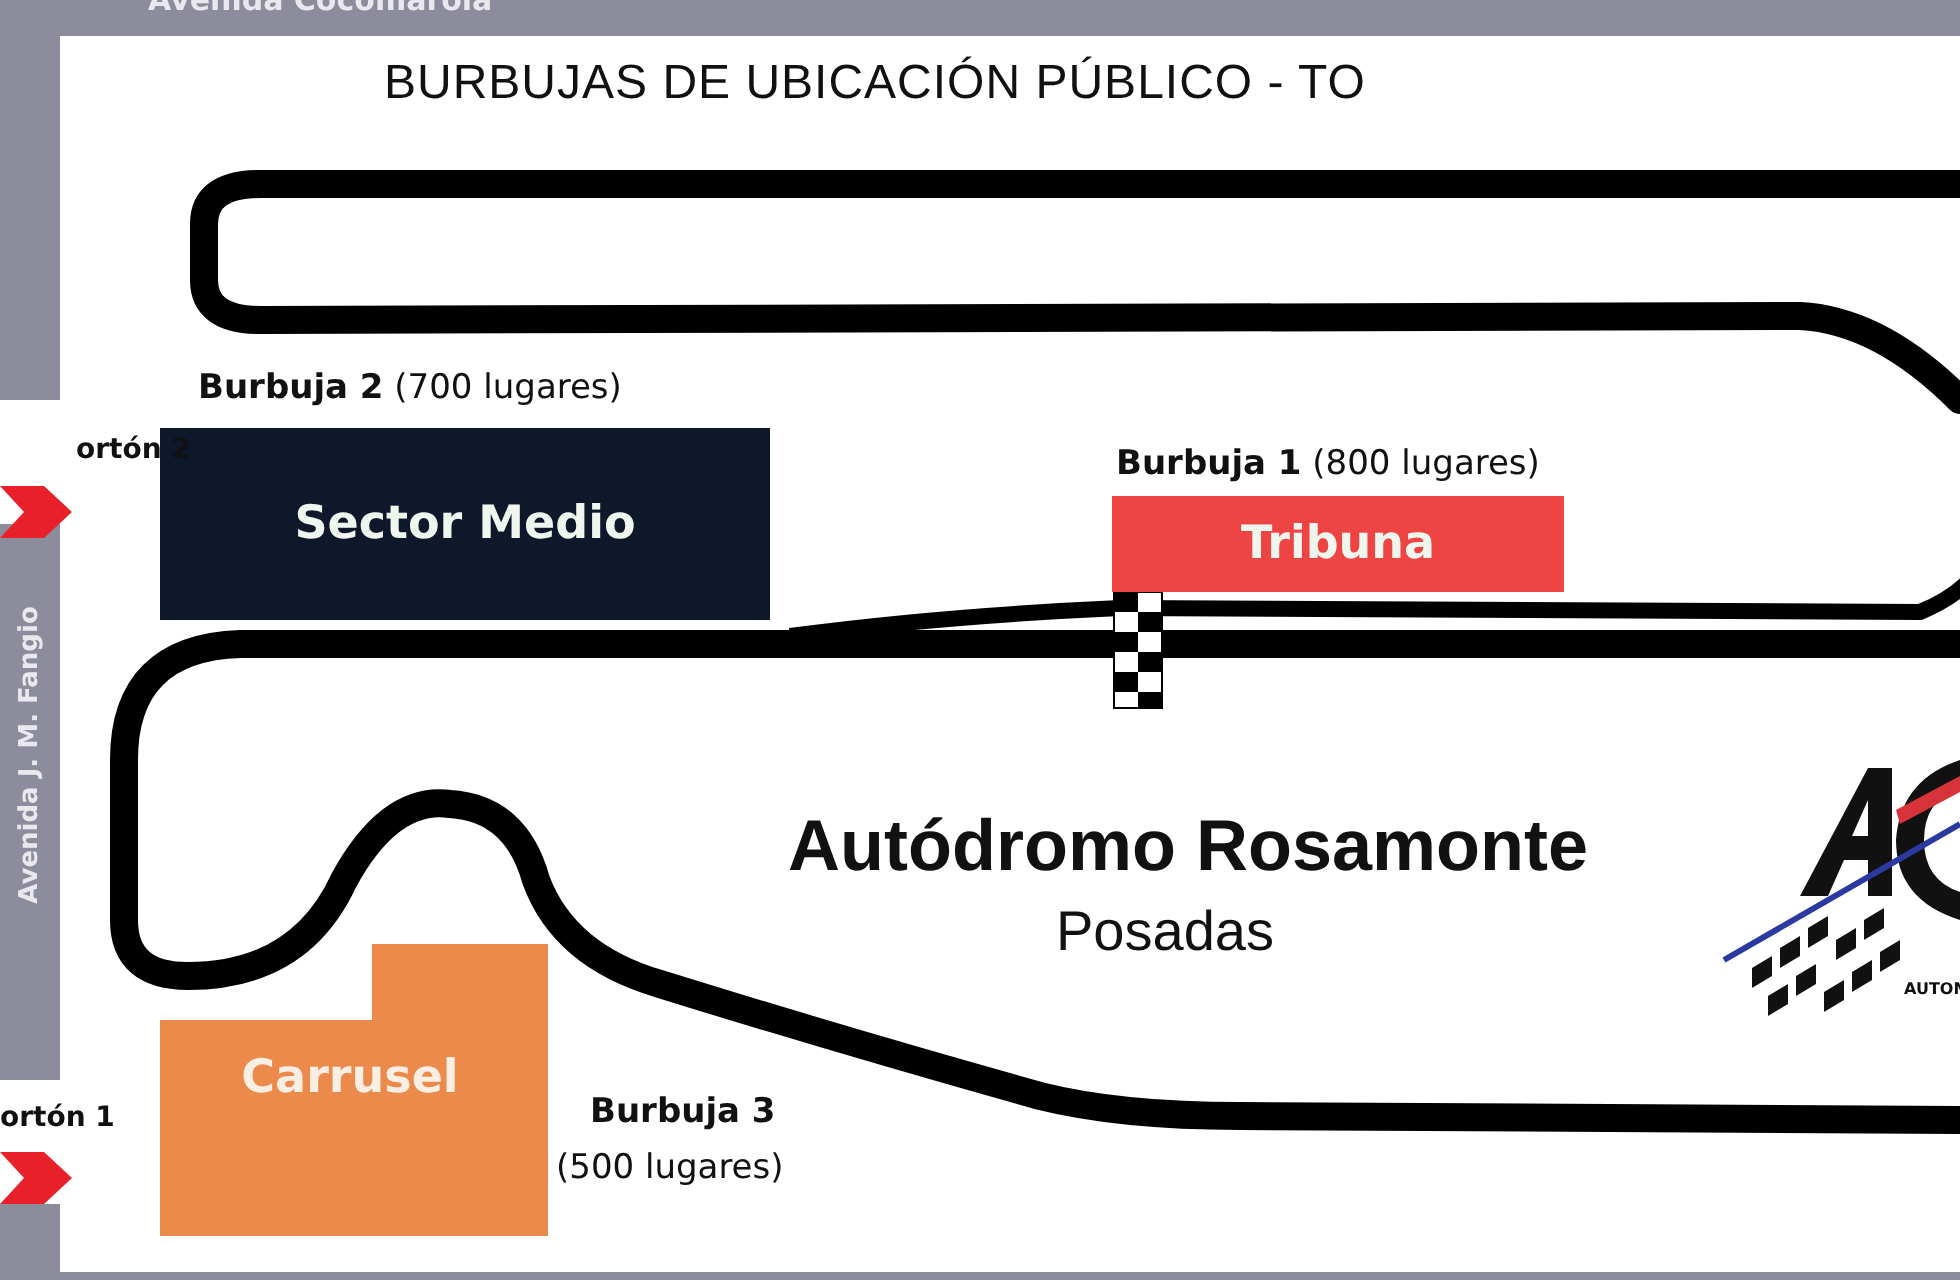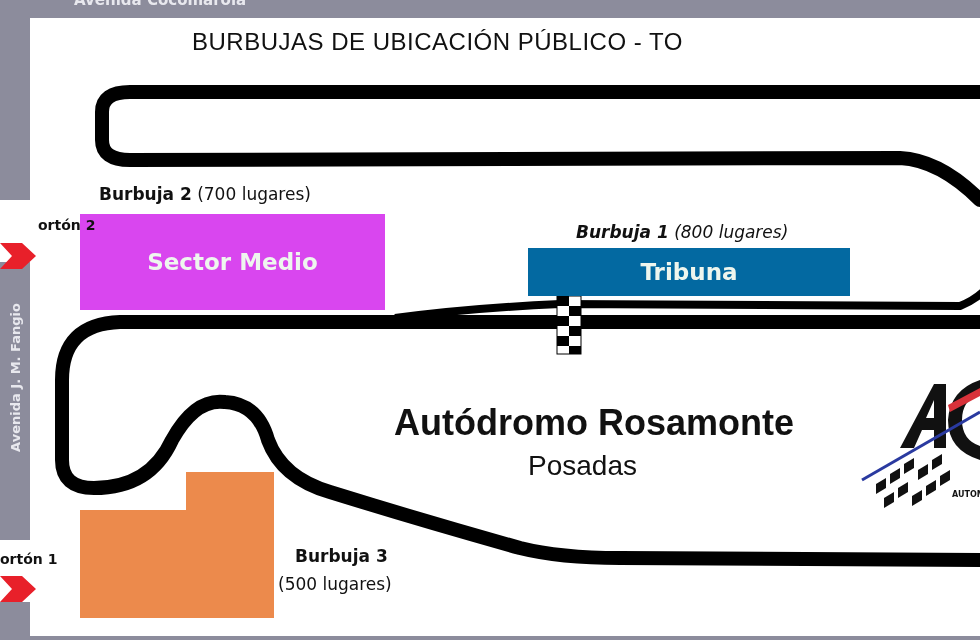--- a/index.html
+++ b/index.html
@@ -8,22 +8,22 @@
   .road-top-label { position:absolute; left:74px; top:-9px; color:#e8e8ee; font-weight:bold; font-size:15px; }
   .road-left { position:absolute; left:0; top:0; width:30px; height:640px; background:#8c8c9c; }
   .road-left-label { position:absolute; left:-80px; top:370px; width:190px; transform:rotate(-90deg); color:#e8e8ee; font-weight:bold; font-size:13px; text-align:center; white-space:nowrap; }
   .canvas { position:absolute; left:30px; top:18px; width:950px; height:618px; background:#ffffff; }
   .gate-bg { position:absolute; left:0; width:80px; height:62px; background:#ffffff; }
   .title { position:absolute; left:192px; top:28px; font-family:"Liberation Sans", sans-serif; font-size:24px; color:#111; white-space:nowrap; letter-spacing:0.5px; }
   svg.track { position:absolute; left:0; top:0; }
   .bubble-label { position:absolute; font-size:17px; color:#111; white-space:nowrap; }
   .bubble-label b { font-weight:bold; }
   .sector { position:absolute; color:#eef6ee; font-weight:bold; font-size:23px; display:flex; align-items:center; justify-content:center; text-align:center; }
-  .sector-medio { left:80px; top:214px; width:305px; height:96px; background:#d946ef; }
-  .sector-tribuna { left:528px; top:248px; width:322px; height:48px; background:#0369a1; }
+  .sector-medio { left:80px; top:214px; width:305px; height:96px; background:#0f172a; }
+  .sector-tribuna { left:556px; top:248px; width:226px; height:48px; background:#ef4444; }
   .sector-carrusel-text { position:absolute; left:82px; top:520px; width:186px; color:#fbeee2; font-weight:bold; font-size:23px; text-align:center; line-height:38px; }
   .gate-label { position:absolute; left:0; font-weight:bold; font-size:14px; color:#111; white-space:nowrap; }
   .venue-name { position:absolute; left:394px; top:402px; font-family:"Liberation Sans", sans-serif; font-weight:bold; font-size:36px; color:#111; white-space:nowrap; }
   .venue-city { position:absolute; left:528px; top:450px; font-family:"Liberation Sans", sans-serif; font-size:28px; color:#111; white-space:nowrap; }
   .logo-text { position:absolute; left:952px; top:490px; font-weight:bold; font-size:8px; color:#111; }
 </style>
 </head>
 <body>
 
 <div class="road-top">
@@ -83,29 +83,30 @@
 </svg>
 
 <div class="bubble-label" style="left:99px; top:184px;">
   <b>Burbuja 2</b>
   <span>(700 lugares)</span>
 </div>
 <div class="sector sector-medio">
   <span>Sector Medio</span>
 </div>
 
-<div class="bubble-label" style="left:576px; top:222px;font-style:italic;">
+<div class="bubble-label" style="left:558px; top:222px;">
   <b>Burbuja 1</b>
   <span>(800 lugares)</span>
 </div>
 <div class="sector sector-tribuna">
   <span>Tribuna</span>
 </div>
 
 <div class="sector-carrusel-text">
+  <div>Carrusel</div>
 </div>
 <div class="bubble-label" style="left:295px; top:546px;">
   <b>Burbuja 3</b>
 </div>
 <div class="bubble-label" style="left:278px; top:574px;">(500 lugares)</div>
 
 <div class="gate-label" style="top:217px;margin-left:38px;">ortón 2</div>
 <div class="gate-label" style="top:551px;">ortón 1</div>
 
 <div class="venue-name">Autódromo Rosamonte</div>

